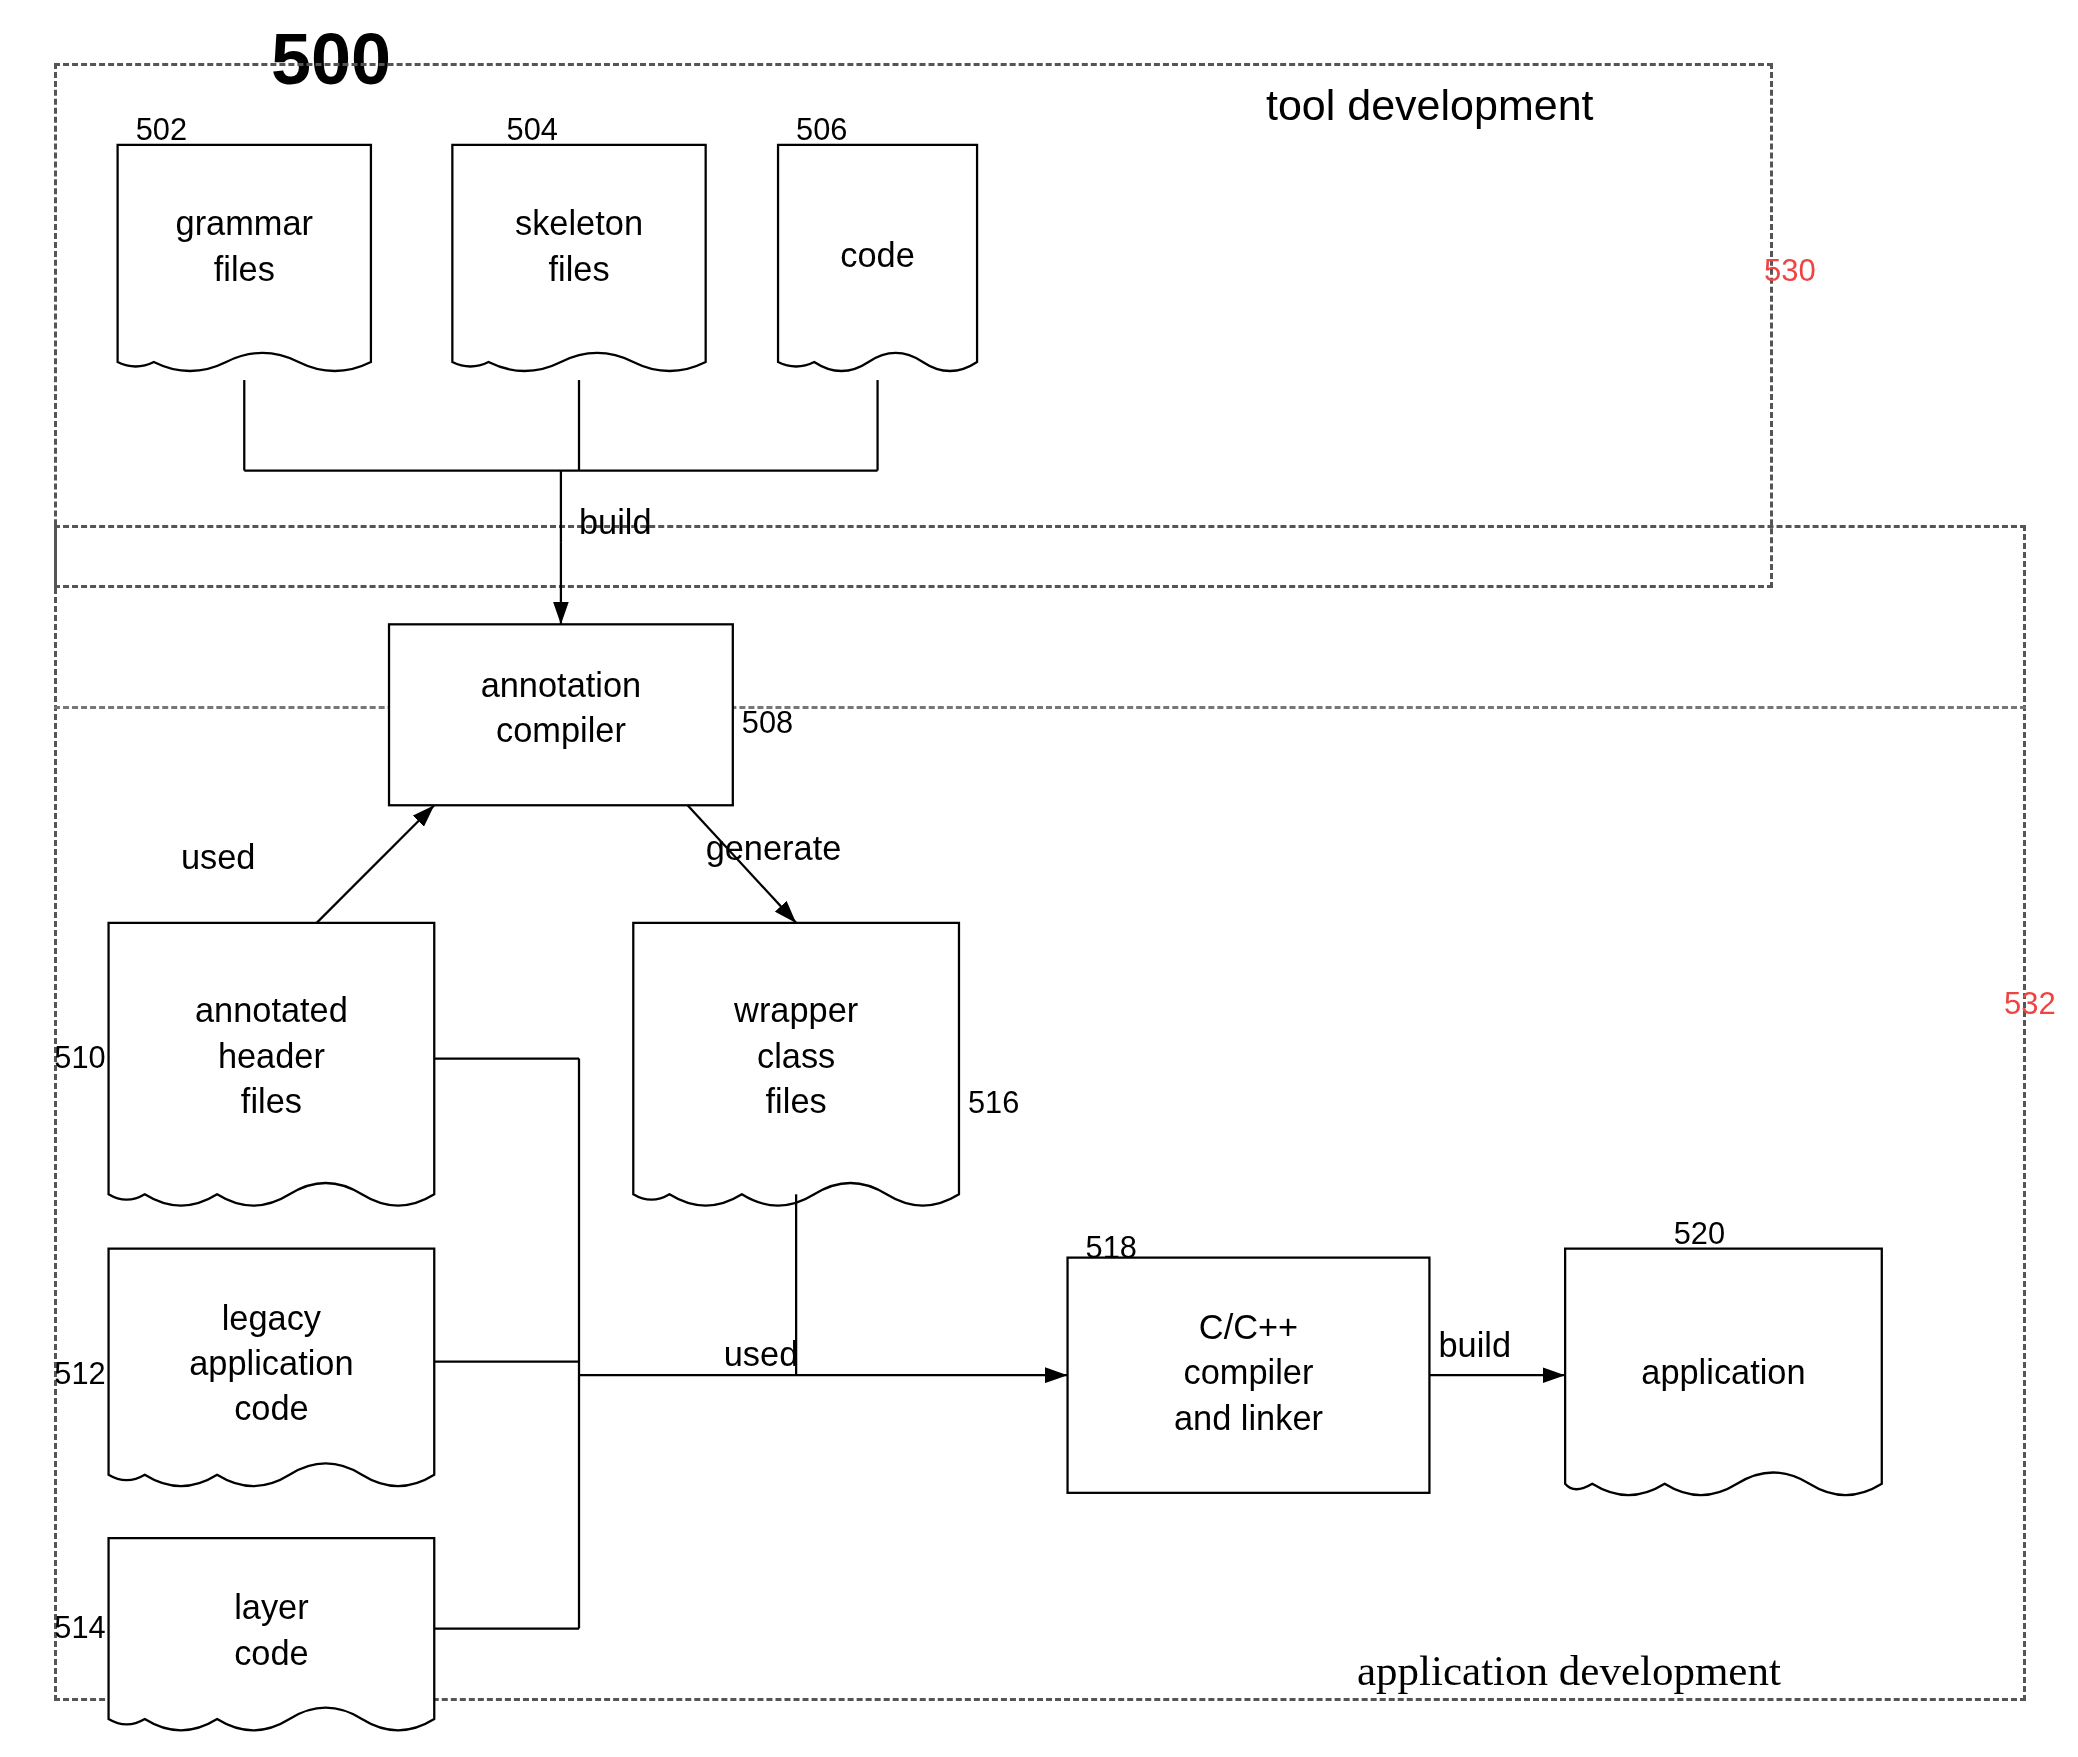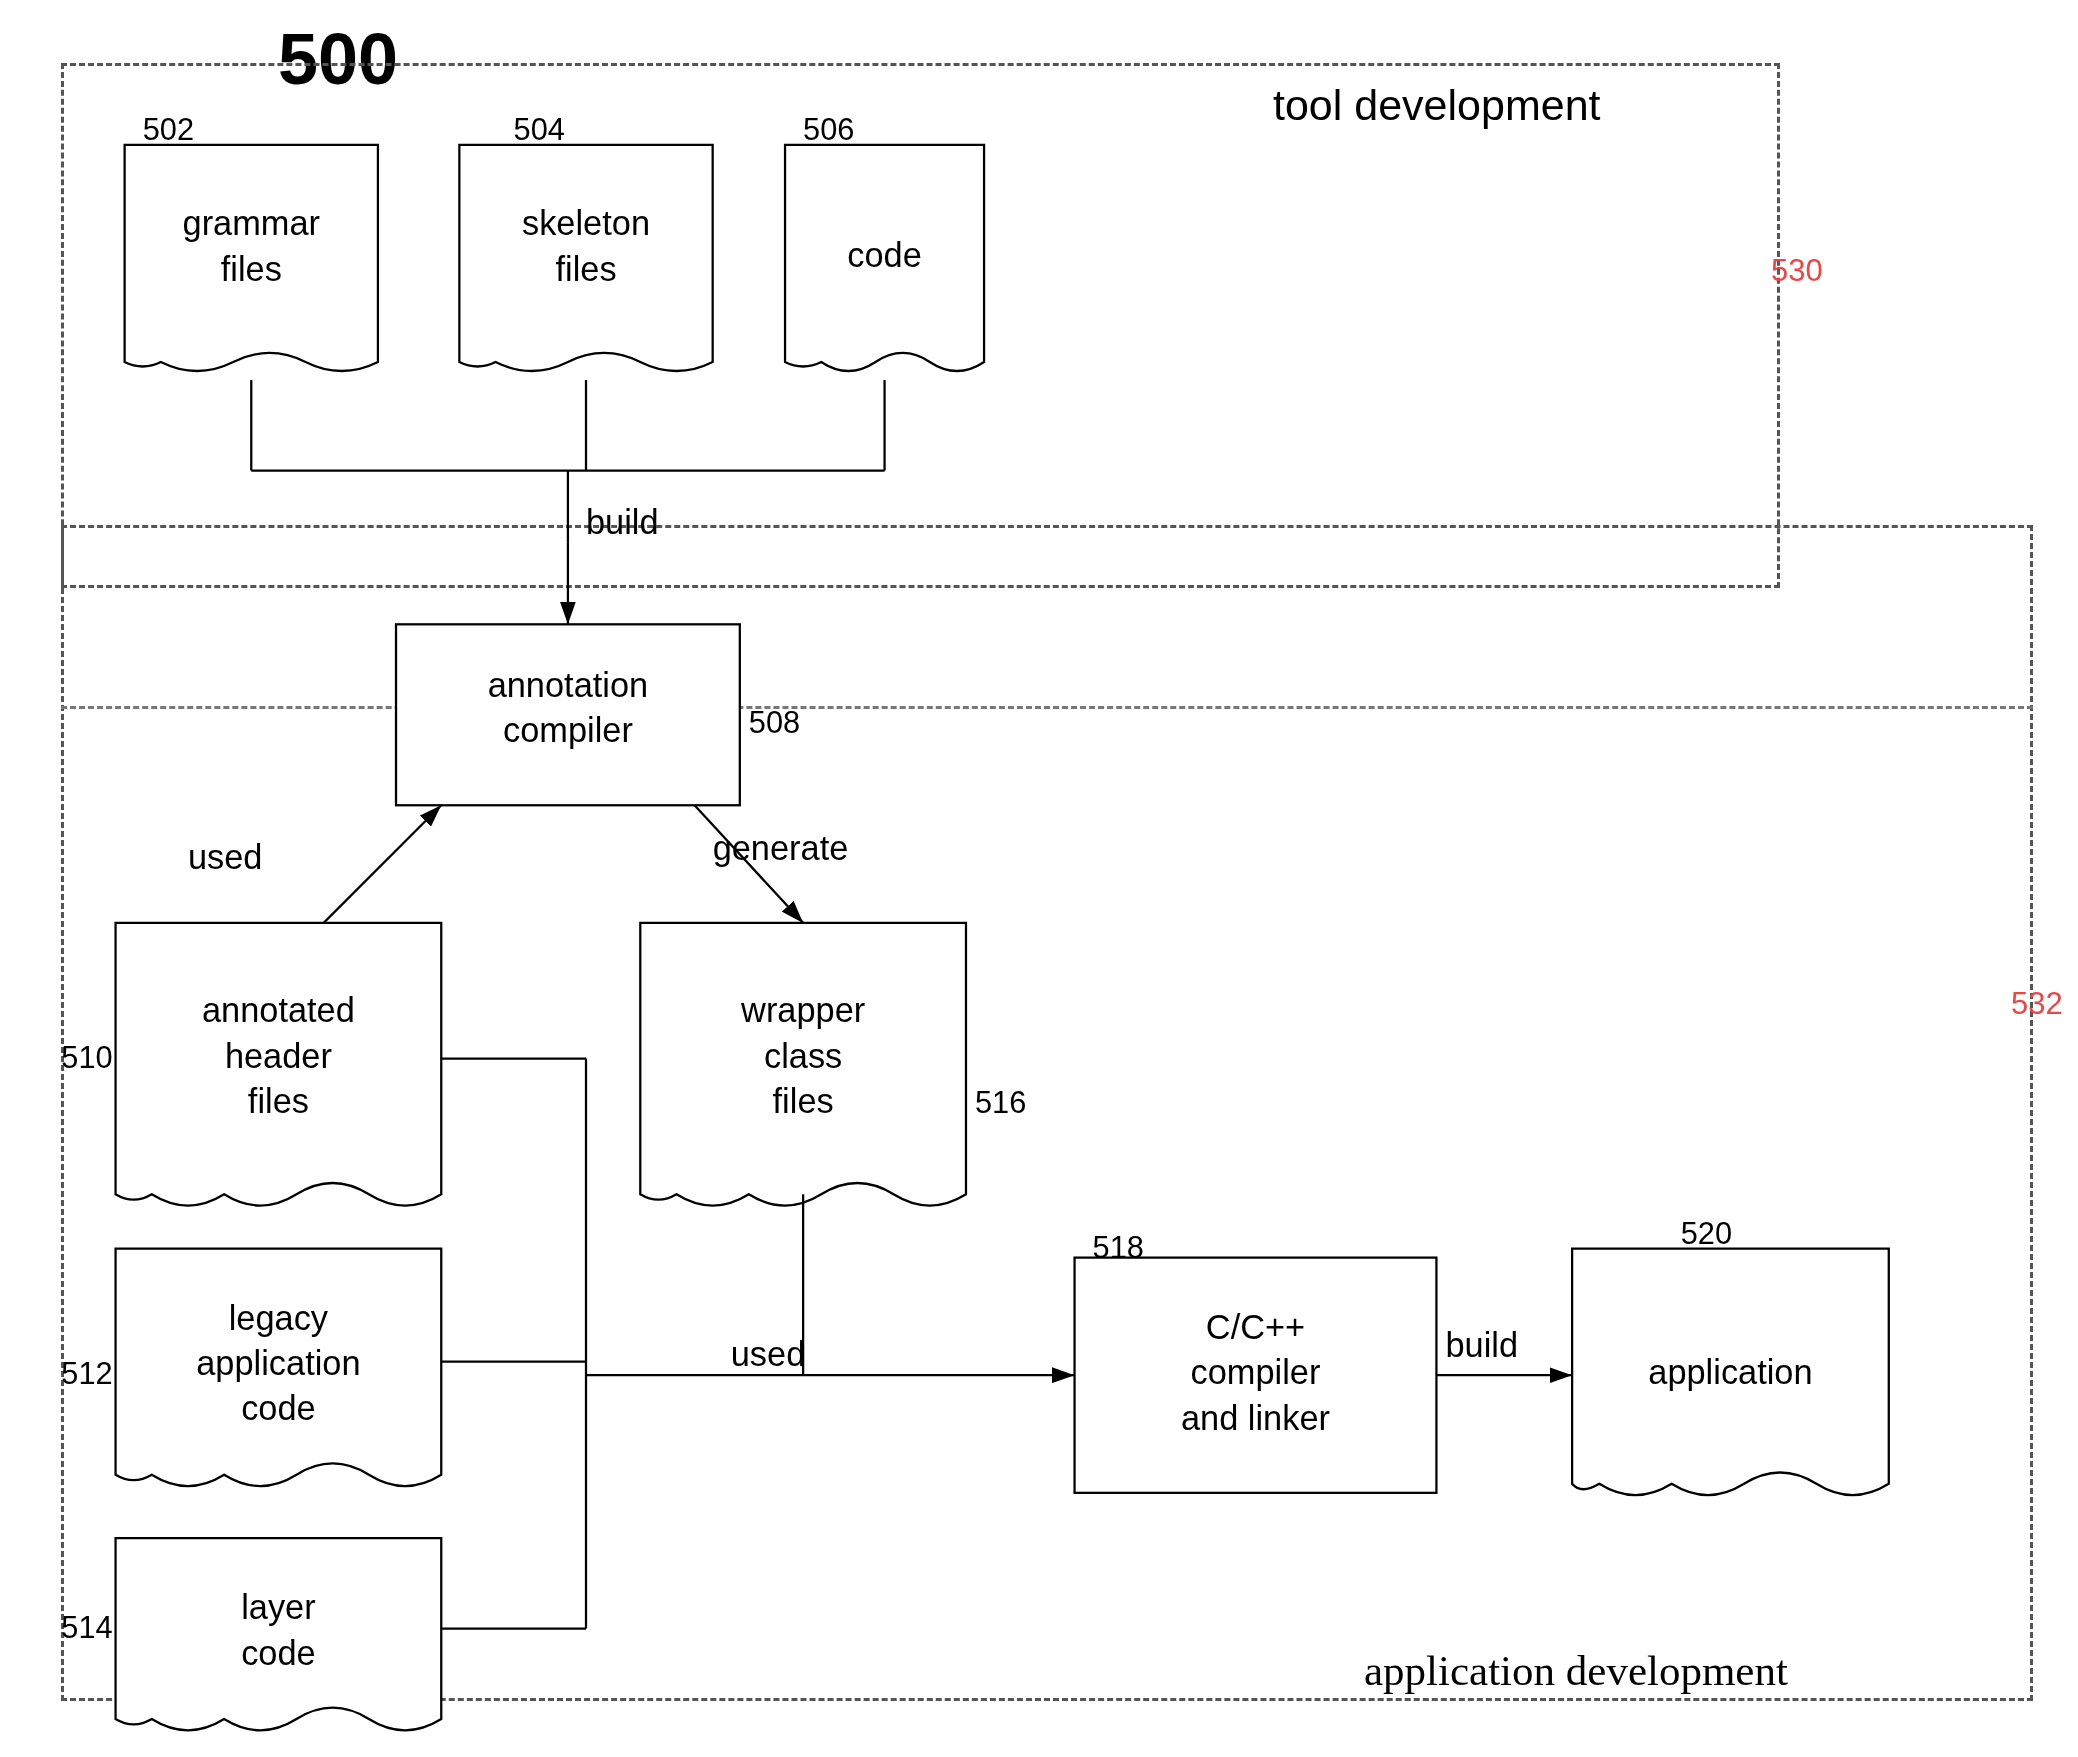--- a/index.html
+++ b/index.html
@@ -7,21 +7,21 @@
       background: #fff;
       font-family: Arial, sans-serif;
       width: 2079px;
       height: 1758px;
       position: relative;
       overflow: hidden;
     }
 
     .diagram-container {
       position: absolute;
-      top: 0; left: 7px;
+      top: 0; left: 0;
       width: 1809px;
       height: 1758px;
     }
 
     
     .title {
       position: absolute;
       top: 18px;
       left: 271px;
       font-size: 72px;

